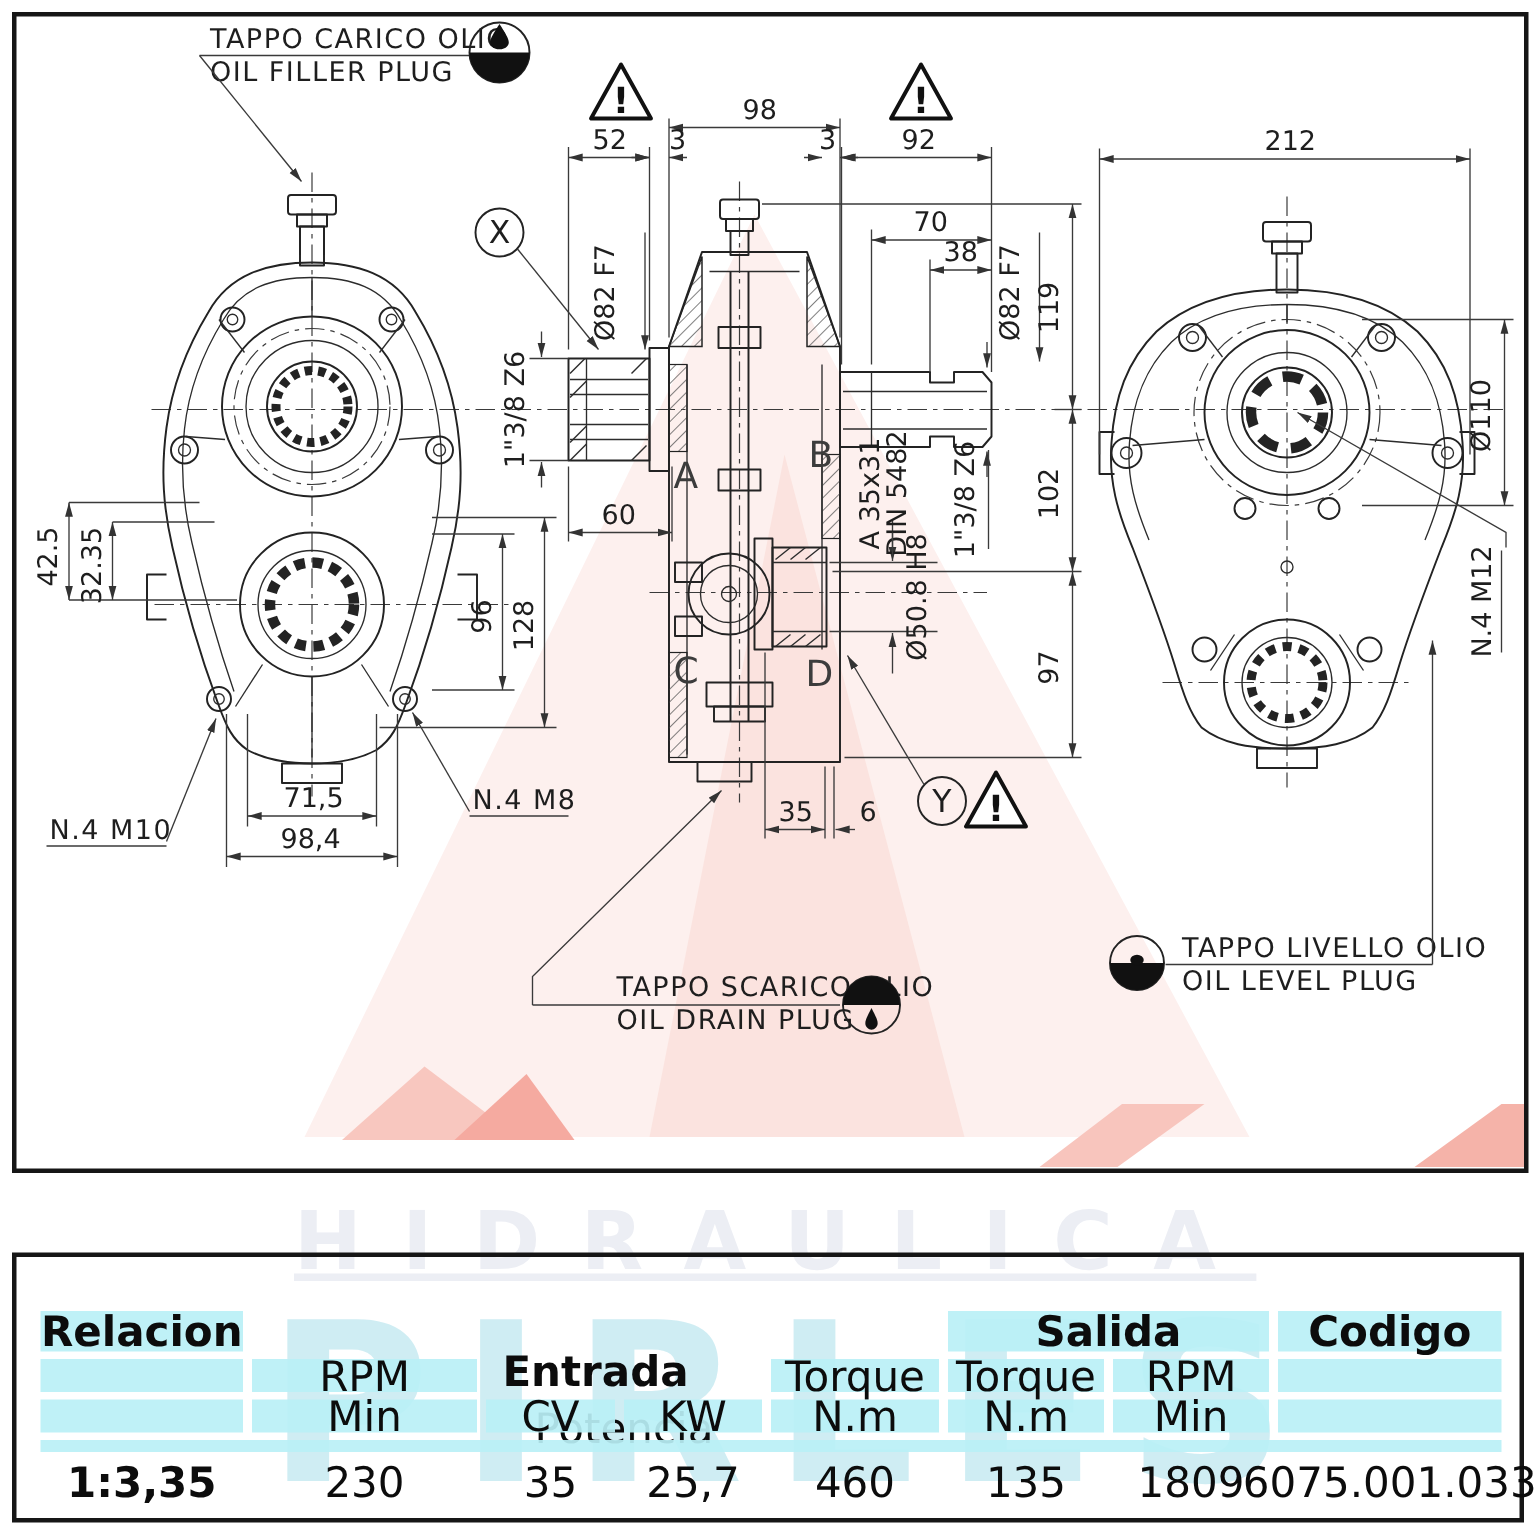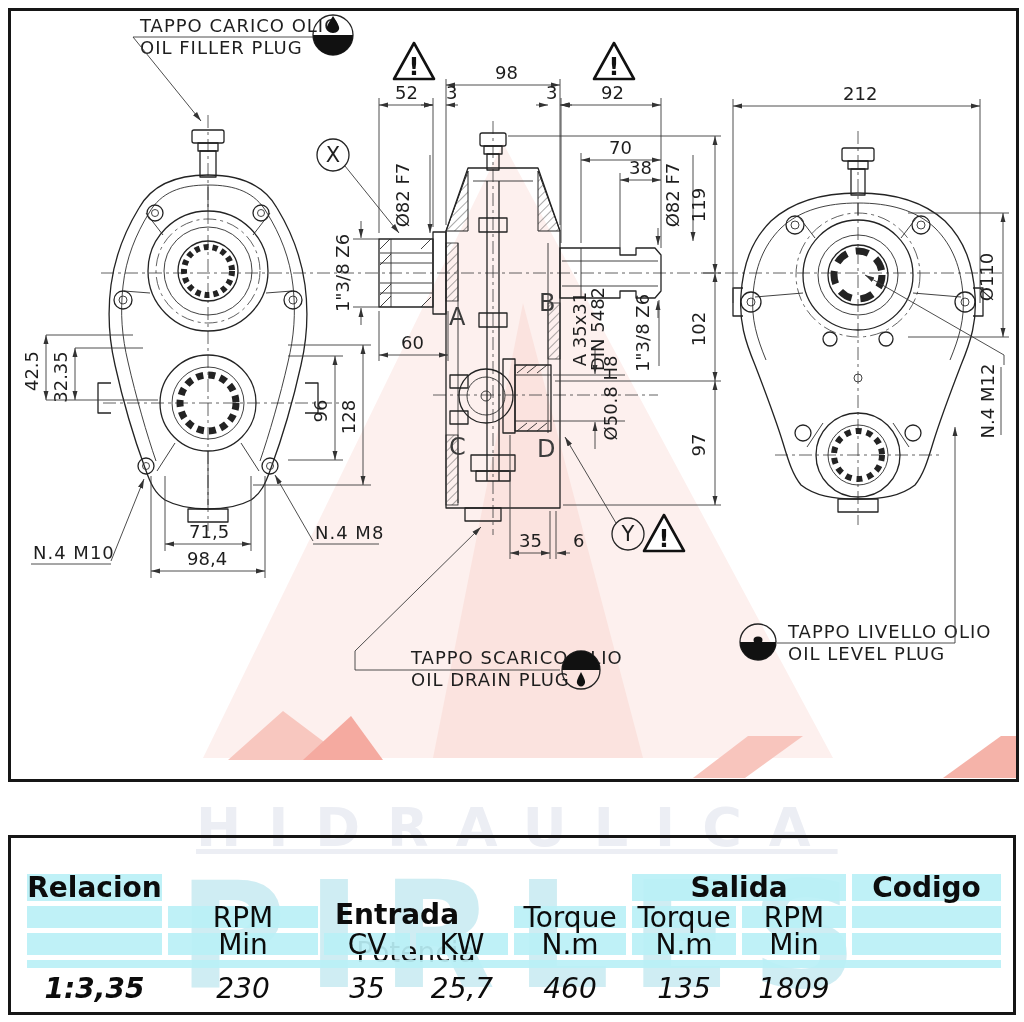--- a/index.html
+++ b/index.html
@@ -16,21 +16,21 @@
   #draw svg{position:absolute;left:0;top:0;}
   
   #tbox{position:absolute;left:8px;top:835px;width:1002px;height:174px;border:3px solid #161616;
     background:transparent;z-index:2;}
   #grid{position:absolute;left:16px;top:36px;display:grid;
     grid-template-columns:135px 150px 86px 92px 112px 104px 104px 149px;
     grid-template-rows:27px 22px 22px 8px 30px;gap:5px 6px;}
   .cell{display:flex;align-items:center;justify-content:center;font-size:28px;color:#0c0c0c;}
   .cyan{background:rgba(186,240,246,0.92);}
   .hdr{font-weight:bold;font-size:28px;}
-  .datacell{background:transparent;font-style:italic;}
+  .datacell{background:transparent;}
   .bold{font-weight:bold;}
   
   .ln{stroke:#232323;stroke-width:1.3;fill:none;stroke-linejoin:round;}
   .thin{stroke:#2c2c2c;stroke-width:0.9;fill:none;}
   .dim{stroke:#3a3a3a;stroke-width:0.9;fill:none;}
   .cl{stroke:#3a3a3a;stroke-width:0.8;fill:none;stroke-dasharray:13 4 3 4;}
   .dt{font-size:18px;fill:#1e1e1e;}
   .lt{font-size:18px;fill:#1e1e1e;letter-spacing:1px;}
   .sec{font-size:24px;fill:#3c3c3c;}
   .blk{fill:#111;stroke:none;}
@@ -477,16 +477,17 @@
 
       <div class="cell cyan" style="grid-column:1 / span 8;"></div>
 
       <div class="cell datacell bold">1:3,35</div>
       <div class="cell datacell">230</div>
       <div class="cell datacell">35</div>
       <div class="cell datacell">25,7</div>
       <div class="cell datacell">460</div>
       <div class="cell datacell">135</div>
       <div class="cell datacell">1809</div>
+      <div class="cell datacell">6075.001.033</div>
     </div>
   </div>
 
 </div>
 
 </body></html>

